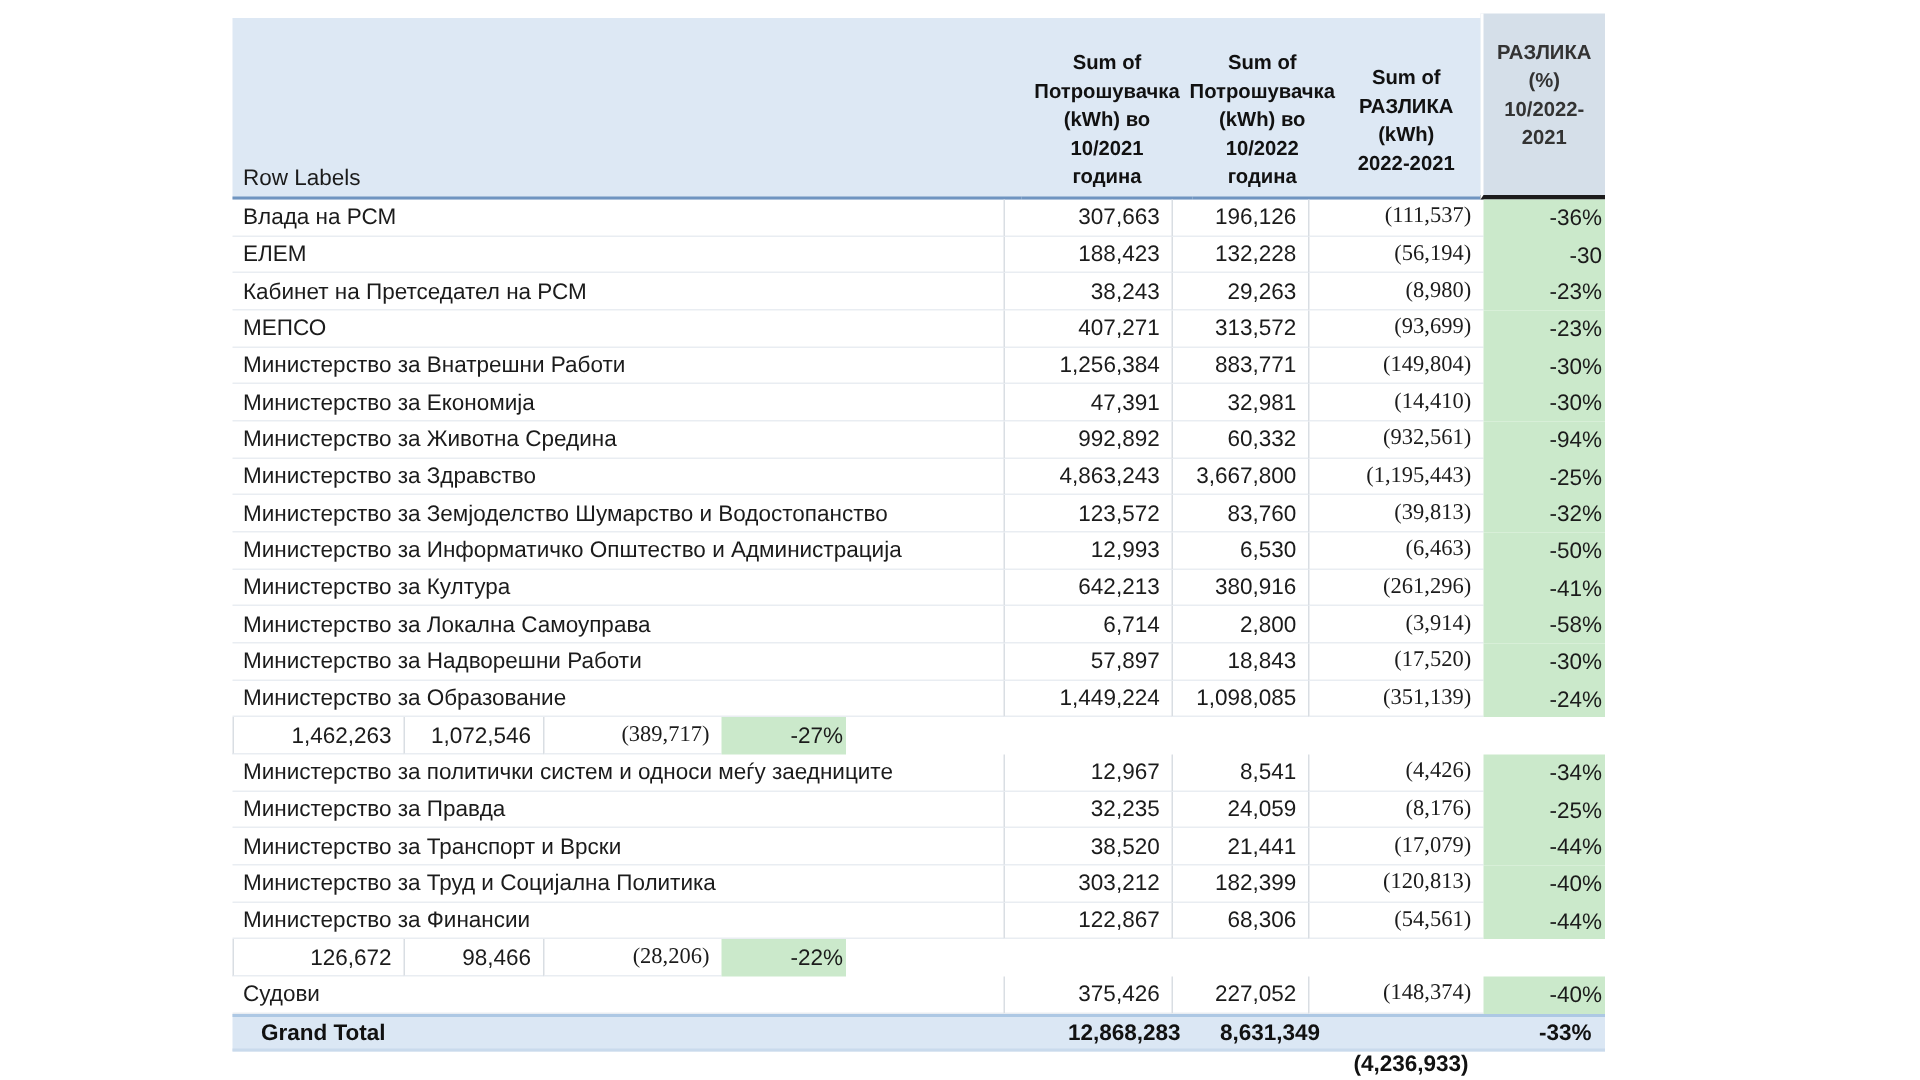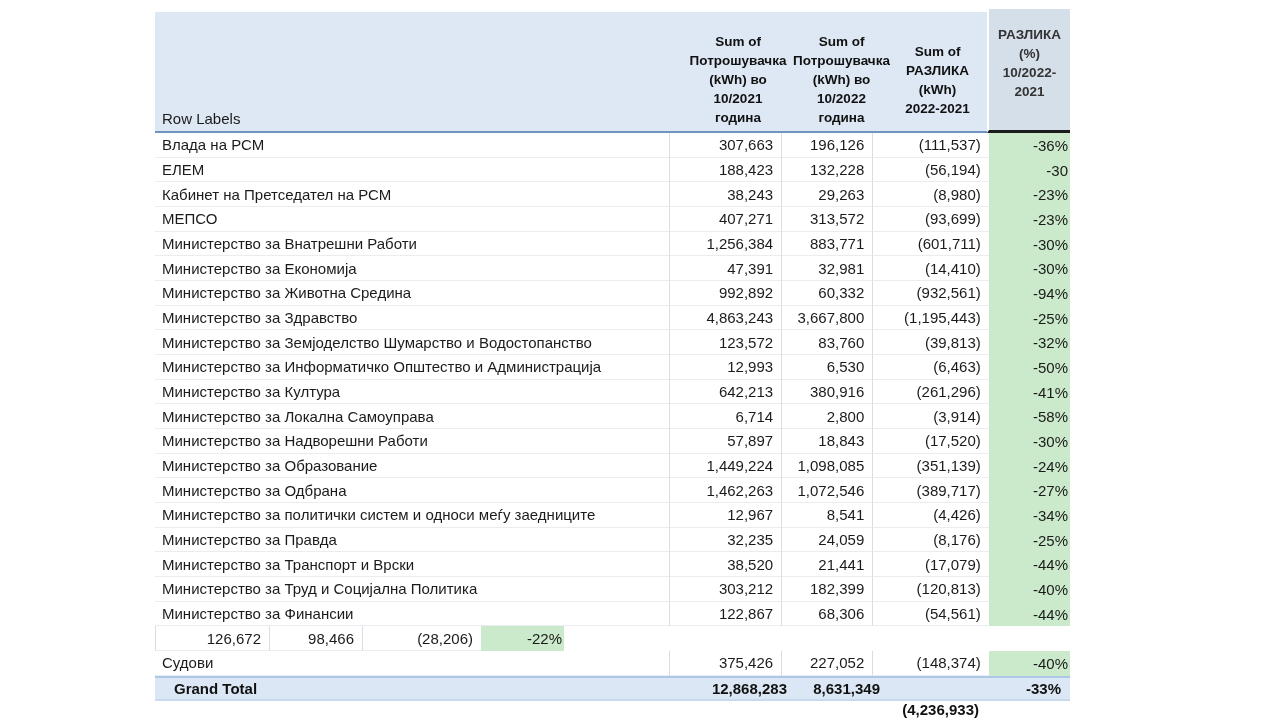--- a/index.html
+++ b/index.html
@@ -33,21 +33,21 @@
     border-left: 2px solid #ffffff; border-bottom: 3px solid #1c1c1c;
     justify-content: center; padding-bottom: 14px; margin-top: -3px;
   }
 
   
   .row { display: flex; height: 24.68px; }
   .row > div { border-bottom: 1px solid #e9edf2; display: flex; align-items: center; font-size: 15px; color: #1b1b1b; }
   .c-label { width: 526px; padding-left: 7px; }
   .c-v  { width: 114px; justify-content: flex-end; padding-right: 8px; border-left: 1px solid #d9dee3; }
   .c-v2 { width: 93px; }
-  .c-v3 { width: 119px; }
+  .c-v3 { width: 119px; font-family: Liberation Serif, serif; }
   .c-pct {
     width: 83px; background: #cbe9cb; color: #2e8b2e;
     justify-content: flex-end; padding-right: 2px;
     border-bottom: none !important; border-left: none !important;
   }
 
   
   .gt {
     display: flex; height: 25px; background: #dbe7f4;
     border-top: 2px solid #adc8e4; border-bottom: 2px solid #c9daec;
@@ -116,21 +116,21 @@
       <div class="c-v">407,271</div>
       <div class="c-v c-v2">313,572</div>
       <div class="c-v c-v3">(93,699)</div>
       <div class="c-pct">-23%</div>
     </div>
 
     <div class="row">
       <div class="c-label">Министерство за Внатрешни Работи</div>
       <div class="c-v">1,256,384</div>
       <div class="c-v c-v2">883,771</div>
-      <div class="c-v c-v3">(601,711)</div>
+      <div class="c-v c-v3">(149,804)</div>
       <div class="c-pct">-30%</div>
     </div>
 
     <div class="row">
       <div class="c-label">Министерство за Економија</div>
       <div class="c-v">47,391</div>
       <div class="c-v c-v2">32,981</div>
       <div class="c-v c-v3">(14,410)</div>
       <div class="c-pct">-30%</div>
     </div>
@@ -193,21 +193,20 @@
 
     <div class="row">
       <div class="c-label">Министерство за Образование</div>
       <div class="c-v">1,449,224</div>
       <div class="c-v c-v2">1,098,085</div>
       <div class="c-v c-v3">(351,139)</div>
       <div class="c-pct">-24%</div>
     </div>
 
     <div class="row">
-      <div class="c-label">Министерство за Одбрана</div>
       <div class="c-v">1,462,263</div>
       <div class="c-v c-v2">1,072,546</div>
       <div class="c-v c-v3">(389,717)</div>
       <div class="c-pct">-27%</div>
     </div>
 
     <div class="row">
       <div class="c-label">Министерство за политички систем и односи меѓу заедниците</div>
       <div class="c-v">12,967</div>
       <div class="c-v c-v2">8,541</div>

